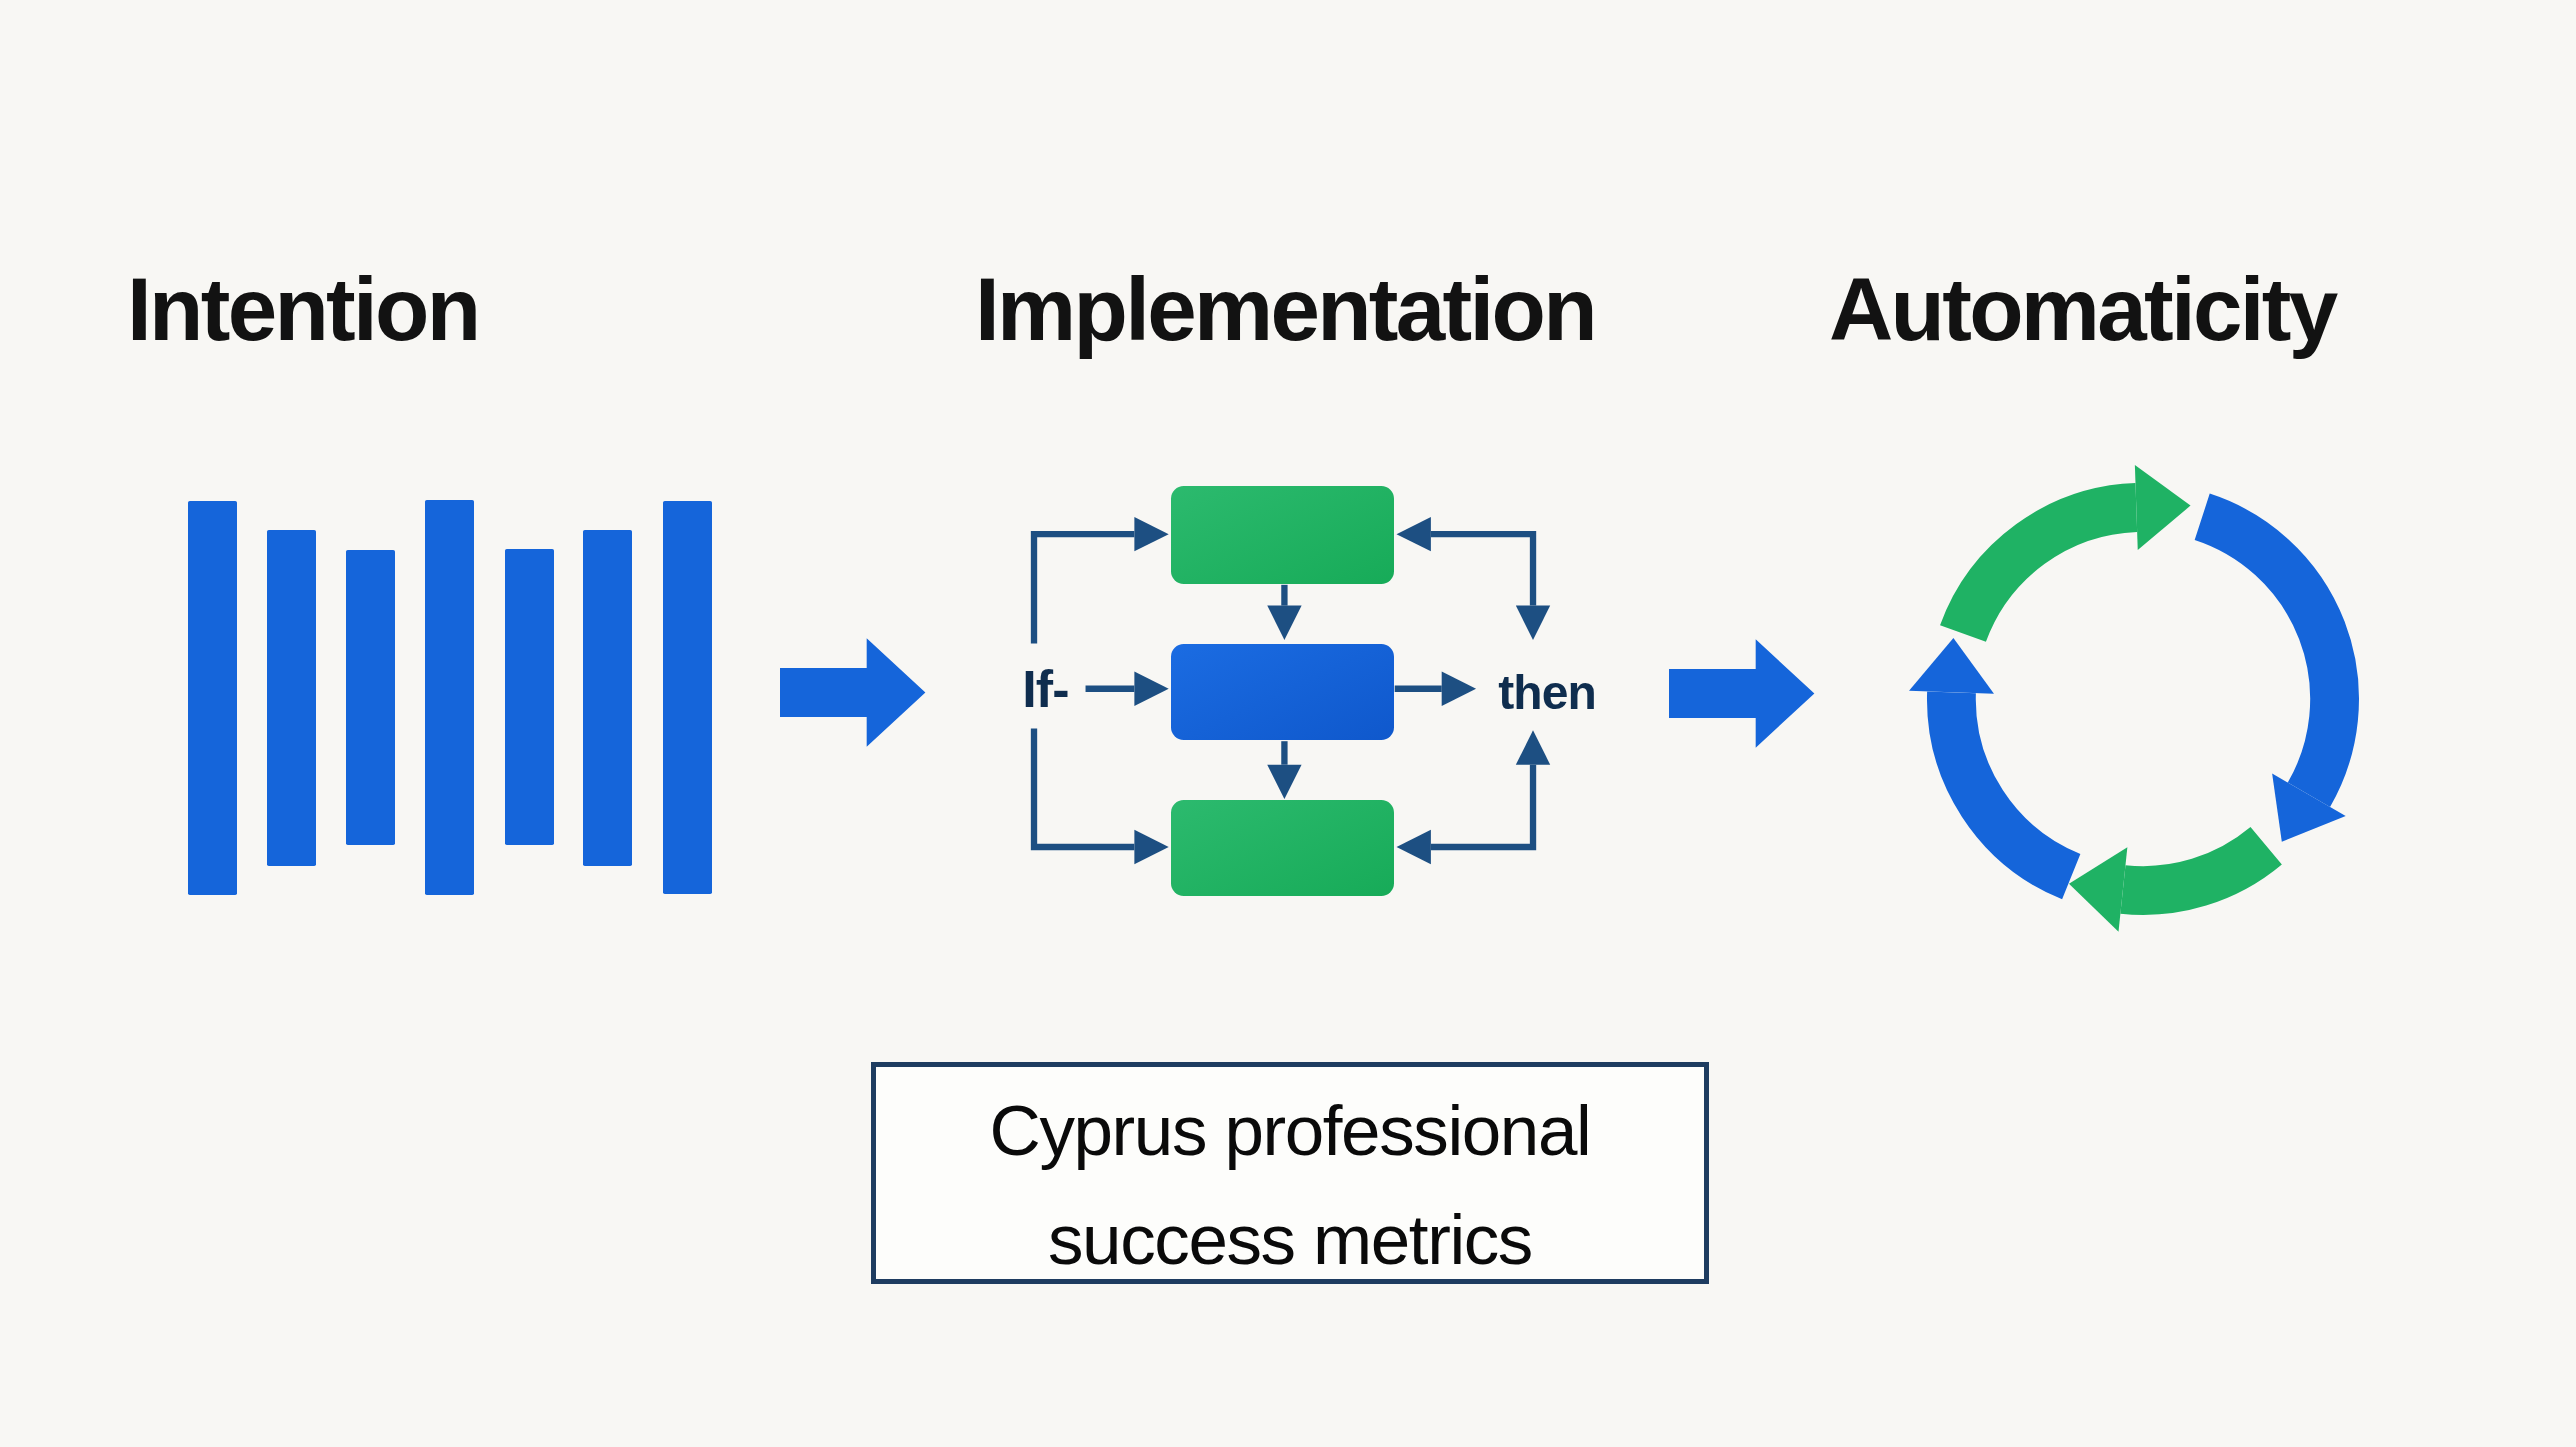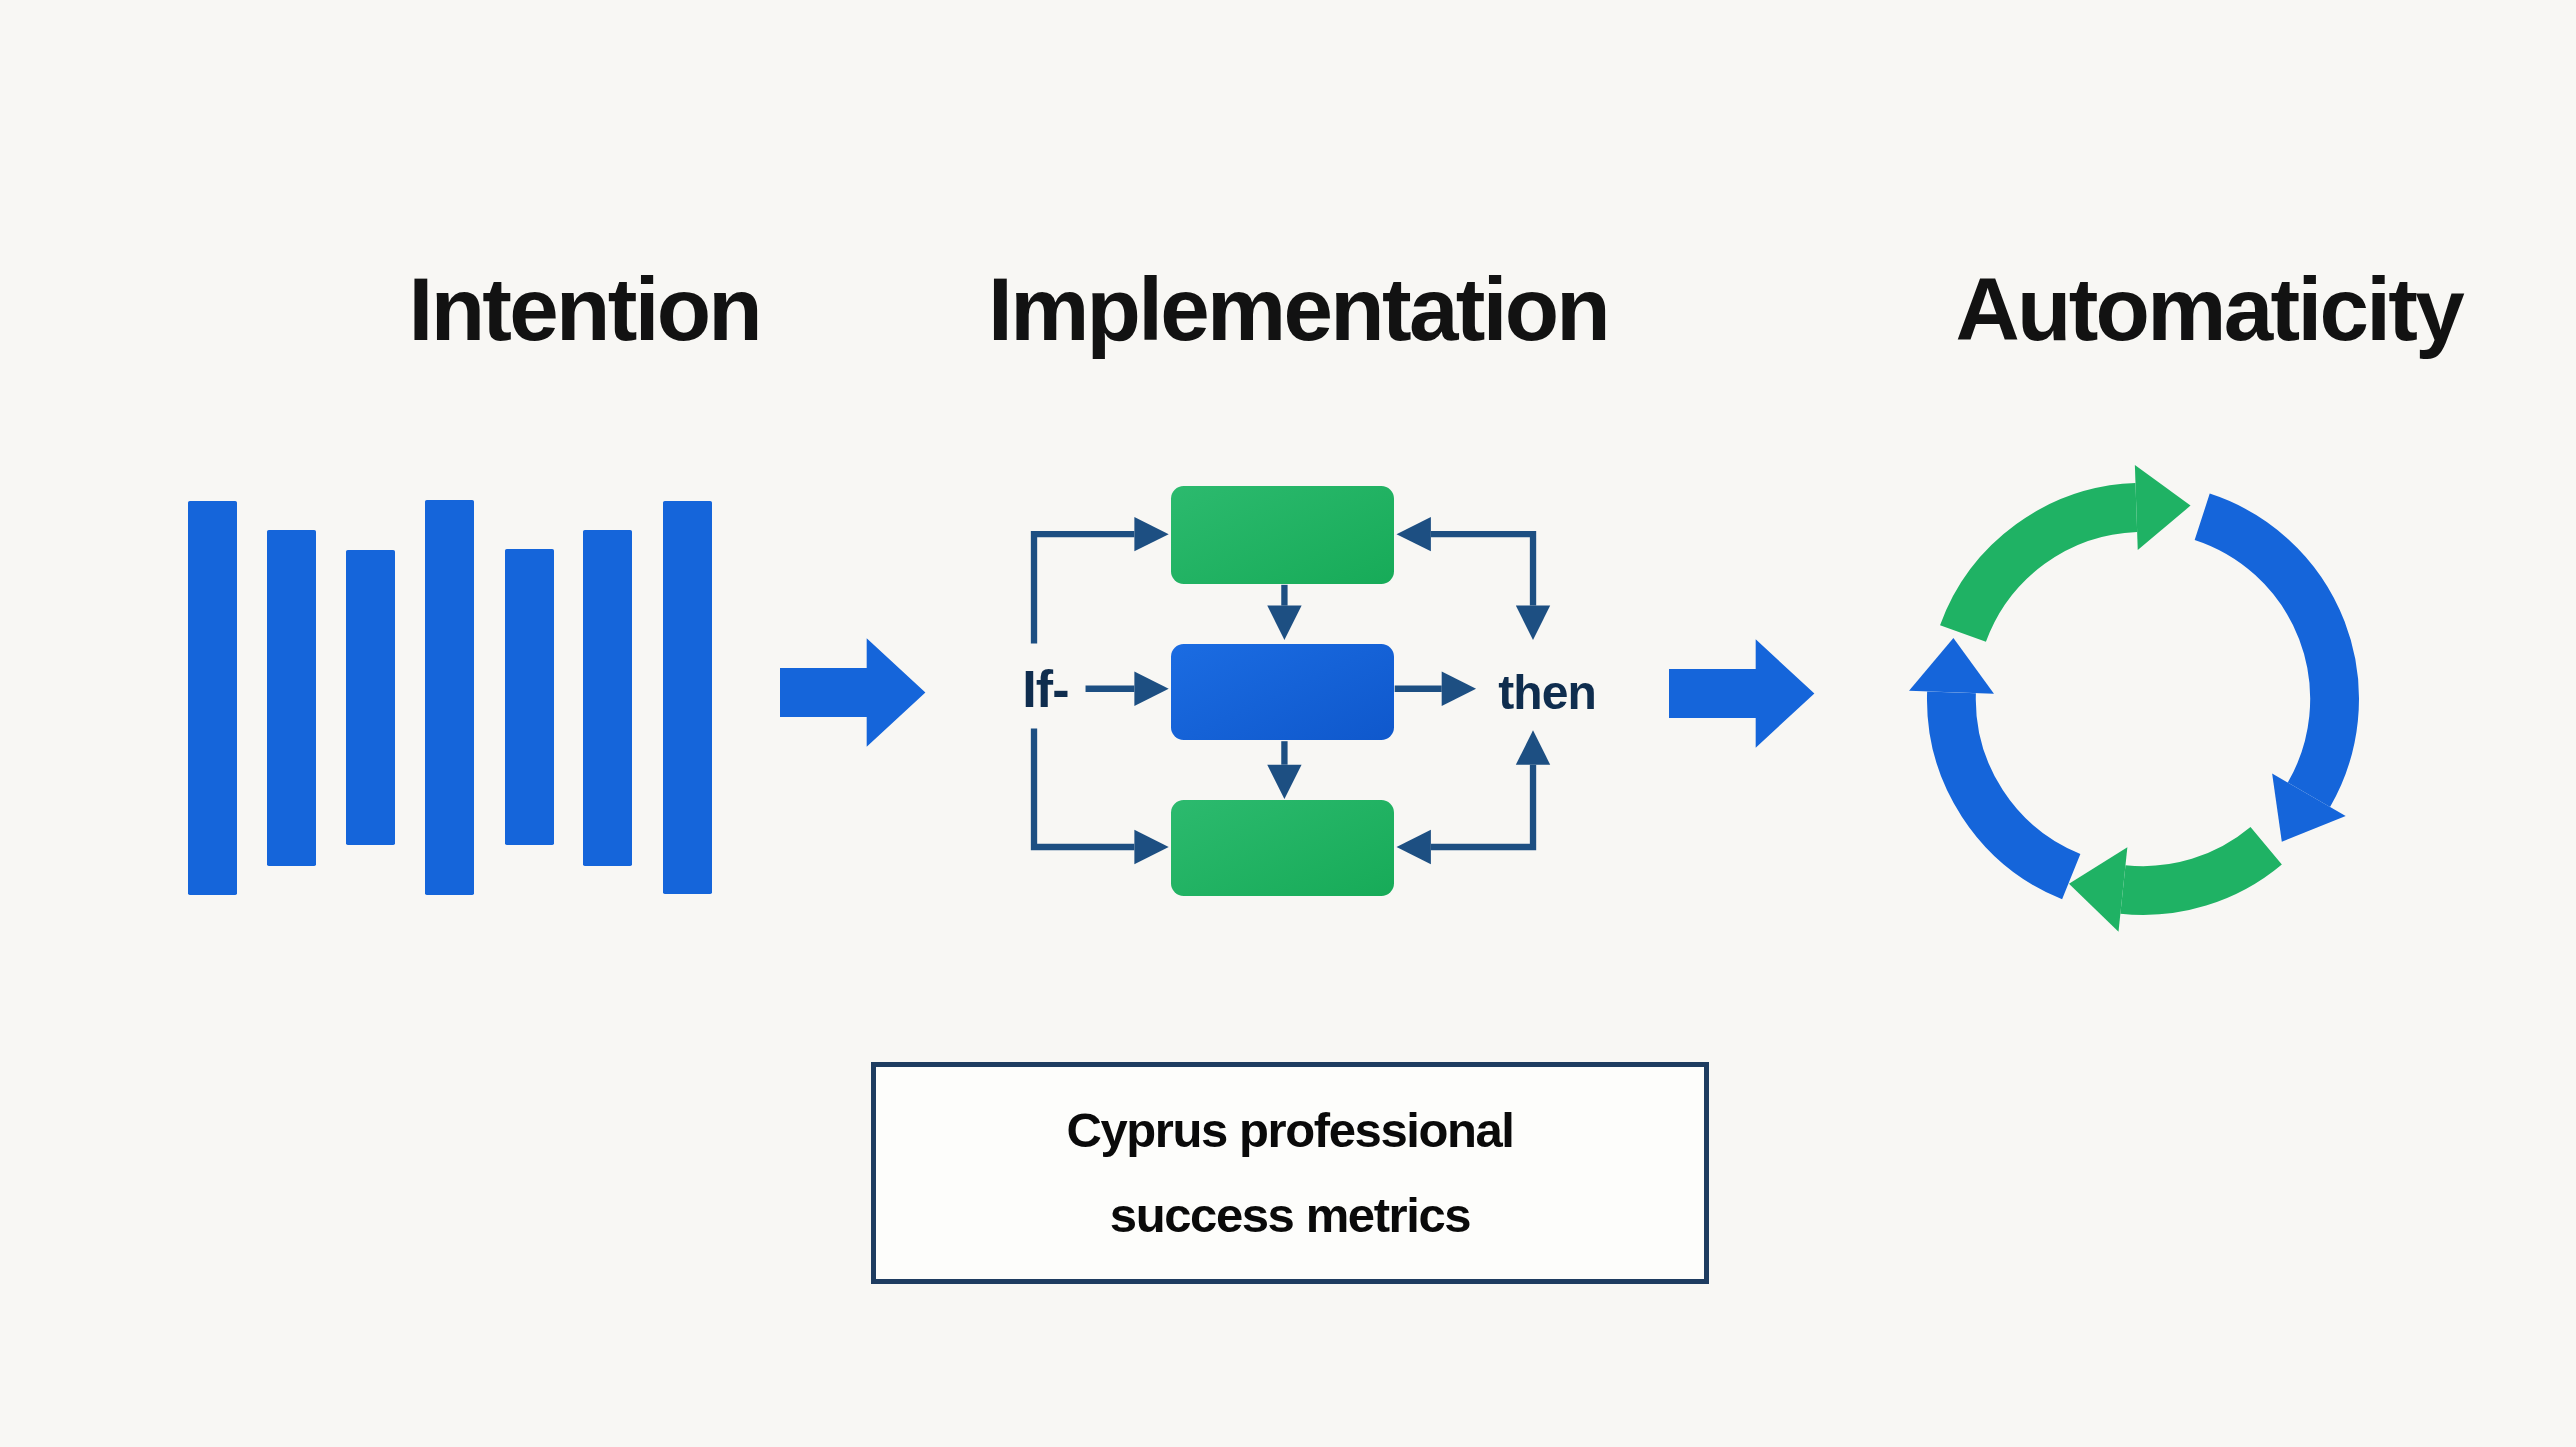--- a/index.html
+++ b/index.html
@@ -8,21 +8,21 @@
     --caption_text:#0a0a0a; --caption_border:#1e3c60; --caption_bg:#fdfdfb;
     --page_bg:#f8f7f4;
   }
   html,body{margin:0;padding:0;}
   body{font-family:"Liberation Sans",sans-serif;background:var(--page_bg);}
   .canvas{position:relative;width:2576px;height:1447px;background:var(--page_bg);overflow:hidden;}
 
   .heading{
     position:absolute;top:260px;height:99px;line-height:99px;
     font-size:89px;font-weight:bold;letter-spacing:-2.7px;color:var(--heading_text);
-    text-align:right;white-space:nowrap;
+    text-align:left;white-space:nowrap;
   }
   .h-intention{left:127px;width:633px;}
   .h-implementation{left:975px;width:633px;}
   .h-automaticity{left:1829px;width:633px;}
 
   .bars-layer{position:absolute;left:0;top:0;width:100%;height:100%;}
   .bar{position:absolute;background:var(--blue);border-radius:1.8px;}
 
   .big-arrow{position:absolute;width:149px;height:109px;}
   .big-arrow polygon{fill:var(--blue);}
@@ -50,22 +50,22 @@
   .arc-blue{stroke:var(--blue);stroke-width:54px;fill:none;}
   .archead-green{fill:var(--green);}
   .archead-blue{fill:var(--blue);}
 
   .caption-box{
     position:absolute;left:871px;top:1062px;width:828px;height:212px;
     background:var(--caption-bg,#fdfdfb);border:5.4px solid var(--caption_border);
     display:flex;flex-direction:column;align-items:center;justify-content:center;
   }
   .caption-line{
-    font-size:49px;font-weight:bold;color:var(--caption_text);
-    letter-spacing:-1.4px;line-height:85px;white-space:nowrap;
+    font-size:71px;font-weight:normal;color:var(--caption_text);
+    letter-spacing:-1.4px;line-height:85px;white-space:nowrap;margin-top:24px;
   }
 </style>
 </head>
 <body>
 
 <div class="canvas">
 
   <div class="heading h-intention">Intention</div>
   <div class="heading h-implementation">Implementation</div>
   <div class="heading h-automaticity">Automaticity</div>

